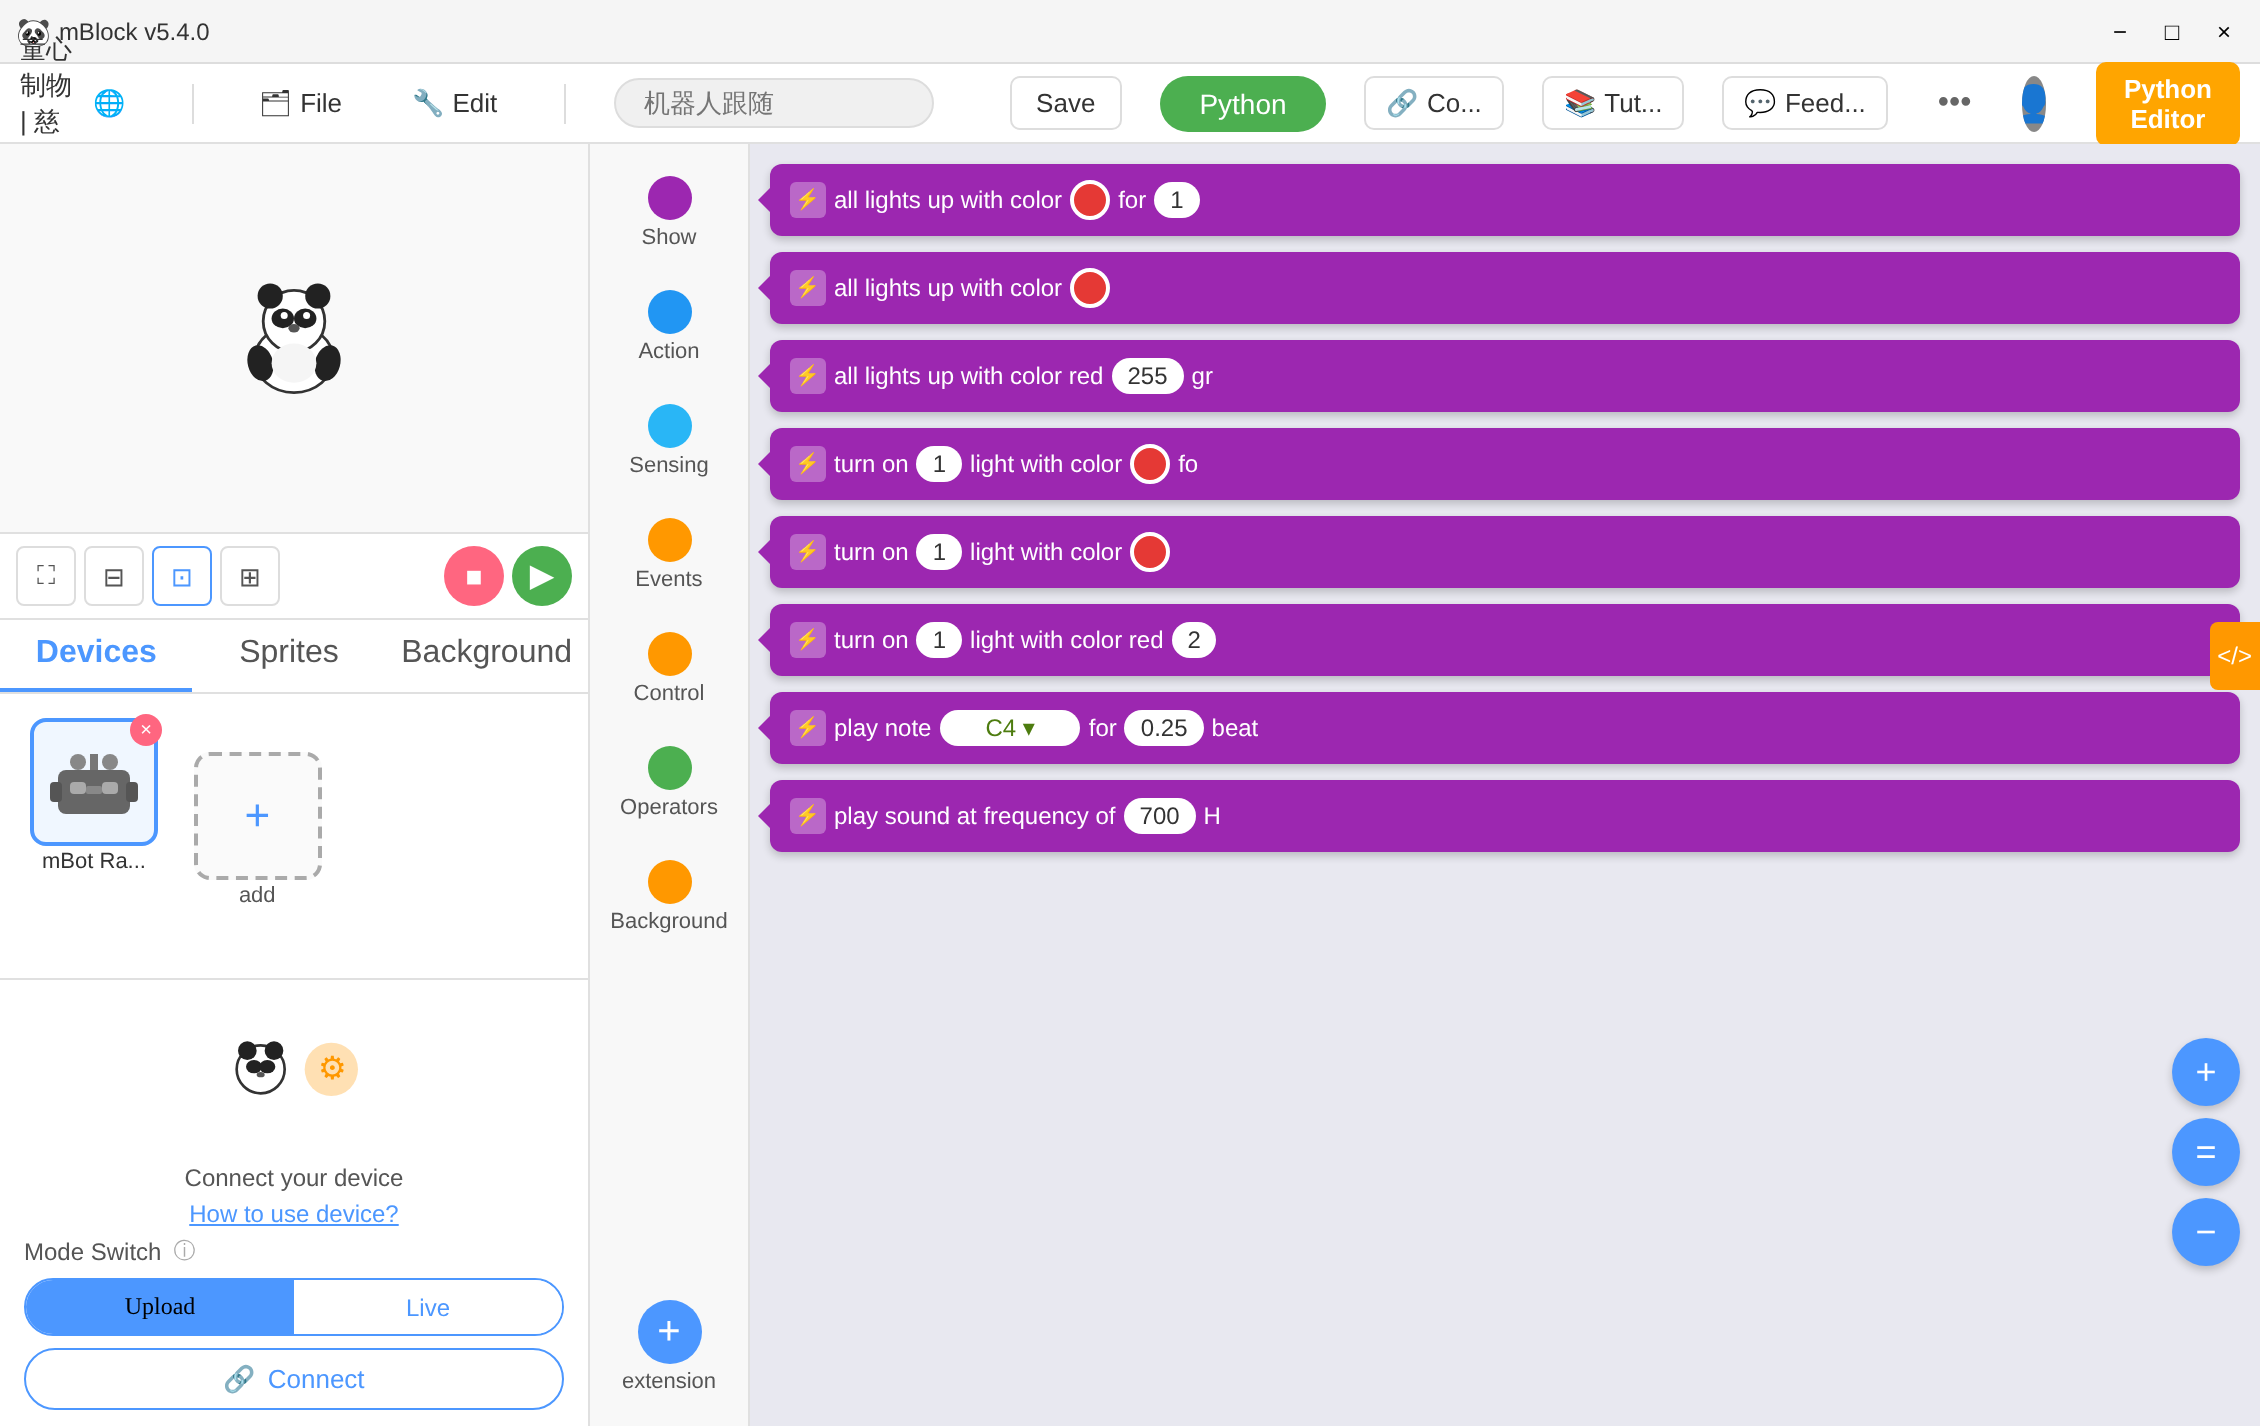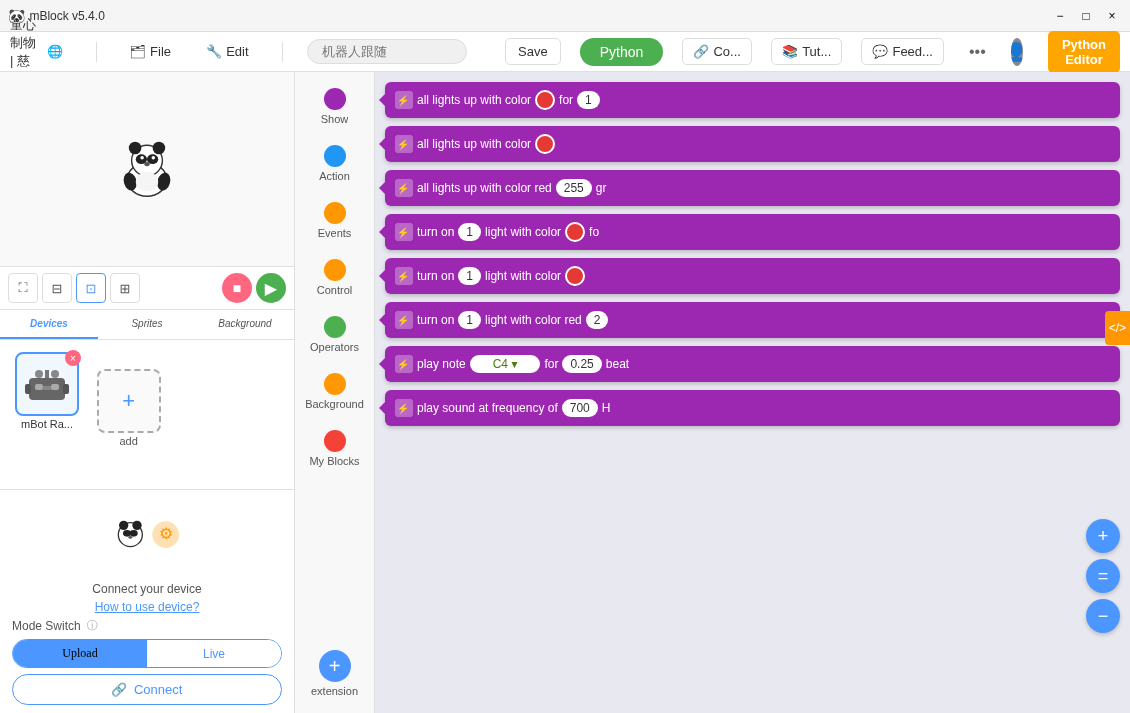--- a/index.html
+++ b/index.html
@@ -90,24 +90,23 @@
     
     .tabs-row {
       display: flex;
       border-bottom: 1px solid #e0e0e0;
     }
     .tab {
       flex: 1;
       text-align: center;
       padding: 8px;
       cursor: pointer;
-      font-size: 10px;
+      font-size: 16px;
       color: #555;
       border-bottom: 2px solid transparent;
-      font-style: italic;
     }
     .tab.active {
       color: #4c97ff;
       border-bottom: 2px solid #4c97ff;
       font-weight: 600;
     }
 
     
     .device-list {
       flex: 1;
@@ -519,38 +518,38 @@
   <div class="block-categories">
     <div class="category-item">
       <div class="category-dot" style="background:#9c27b0;"></div>
       <span class="category-label">Show</span>
     </div>
     <div class="category-item">
       <div class="category-dot" style="background:#2196f3;"></div>
       <span class="category-label">Action</span>
     </div>
     <div class="category-item">
+      <div class="category-dot" style="background:#29b6f6;"></div>
+      <span class="category-label">Sensing</span>
+    </div>
+    <div class="category-item">
       <div class="category-dot" style="background:#ff9800;"></div>
       <span class="category-label">Events</span>
     </div>
     <div class="category-item">
       <div class="category-dot" style="background:#ff9800;"></div>
       <span class="category-label">Control</span>
     </div>
     <div class="category-item">
       <div class="category-dot" style="background:#4caf50;"></div>
       <span class="category-label">Operators</span>
     </div>
     <div class="category-item">
       <div class="category-dot" style="background:#ff9800;"></div>
       <span class="category-label">Background</span>
-    </div>
-    <div class="category-item">
-      <div class="category-dot" style="background:#f44336;"></div>
-      <span class="category-label">My Blocks</span>
     </div>
     <div style="flex:1;"></div>
     <div class="cat-extension">
       <button class="cat-ext-btn">+</button>
       <span class="cat-ext-label">extension</span>
     </div>
   </div>
 
   <div class="block-workspace">
     <div class="blocks-container">

